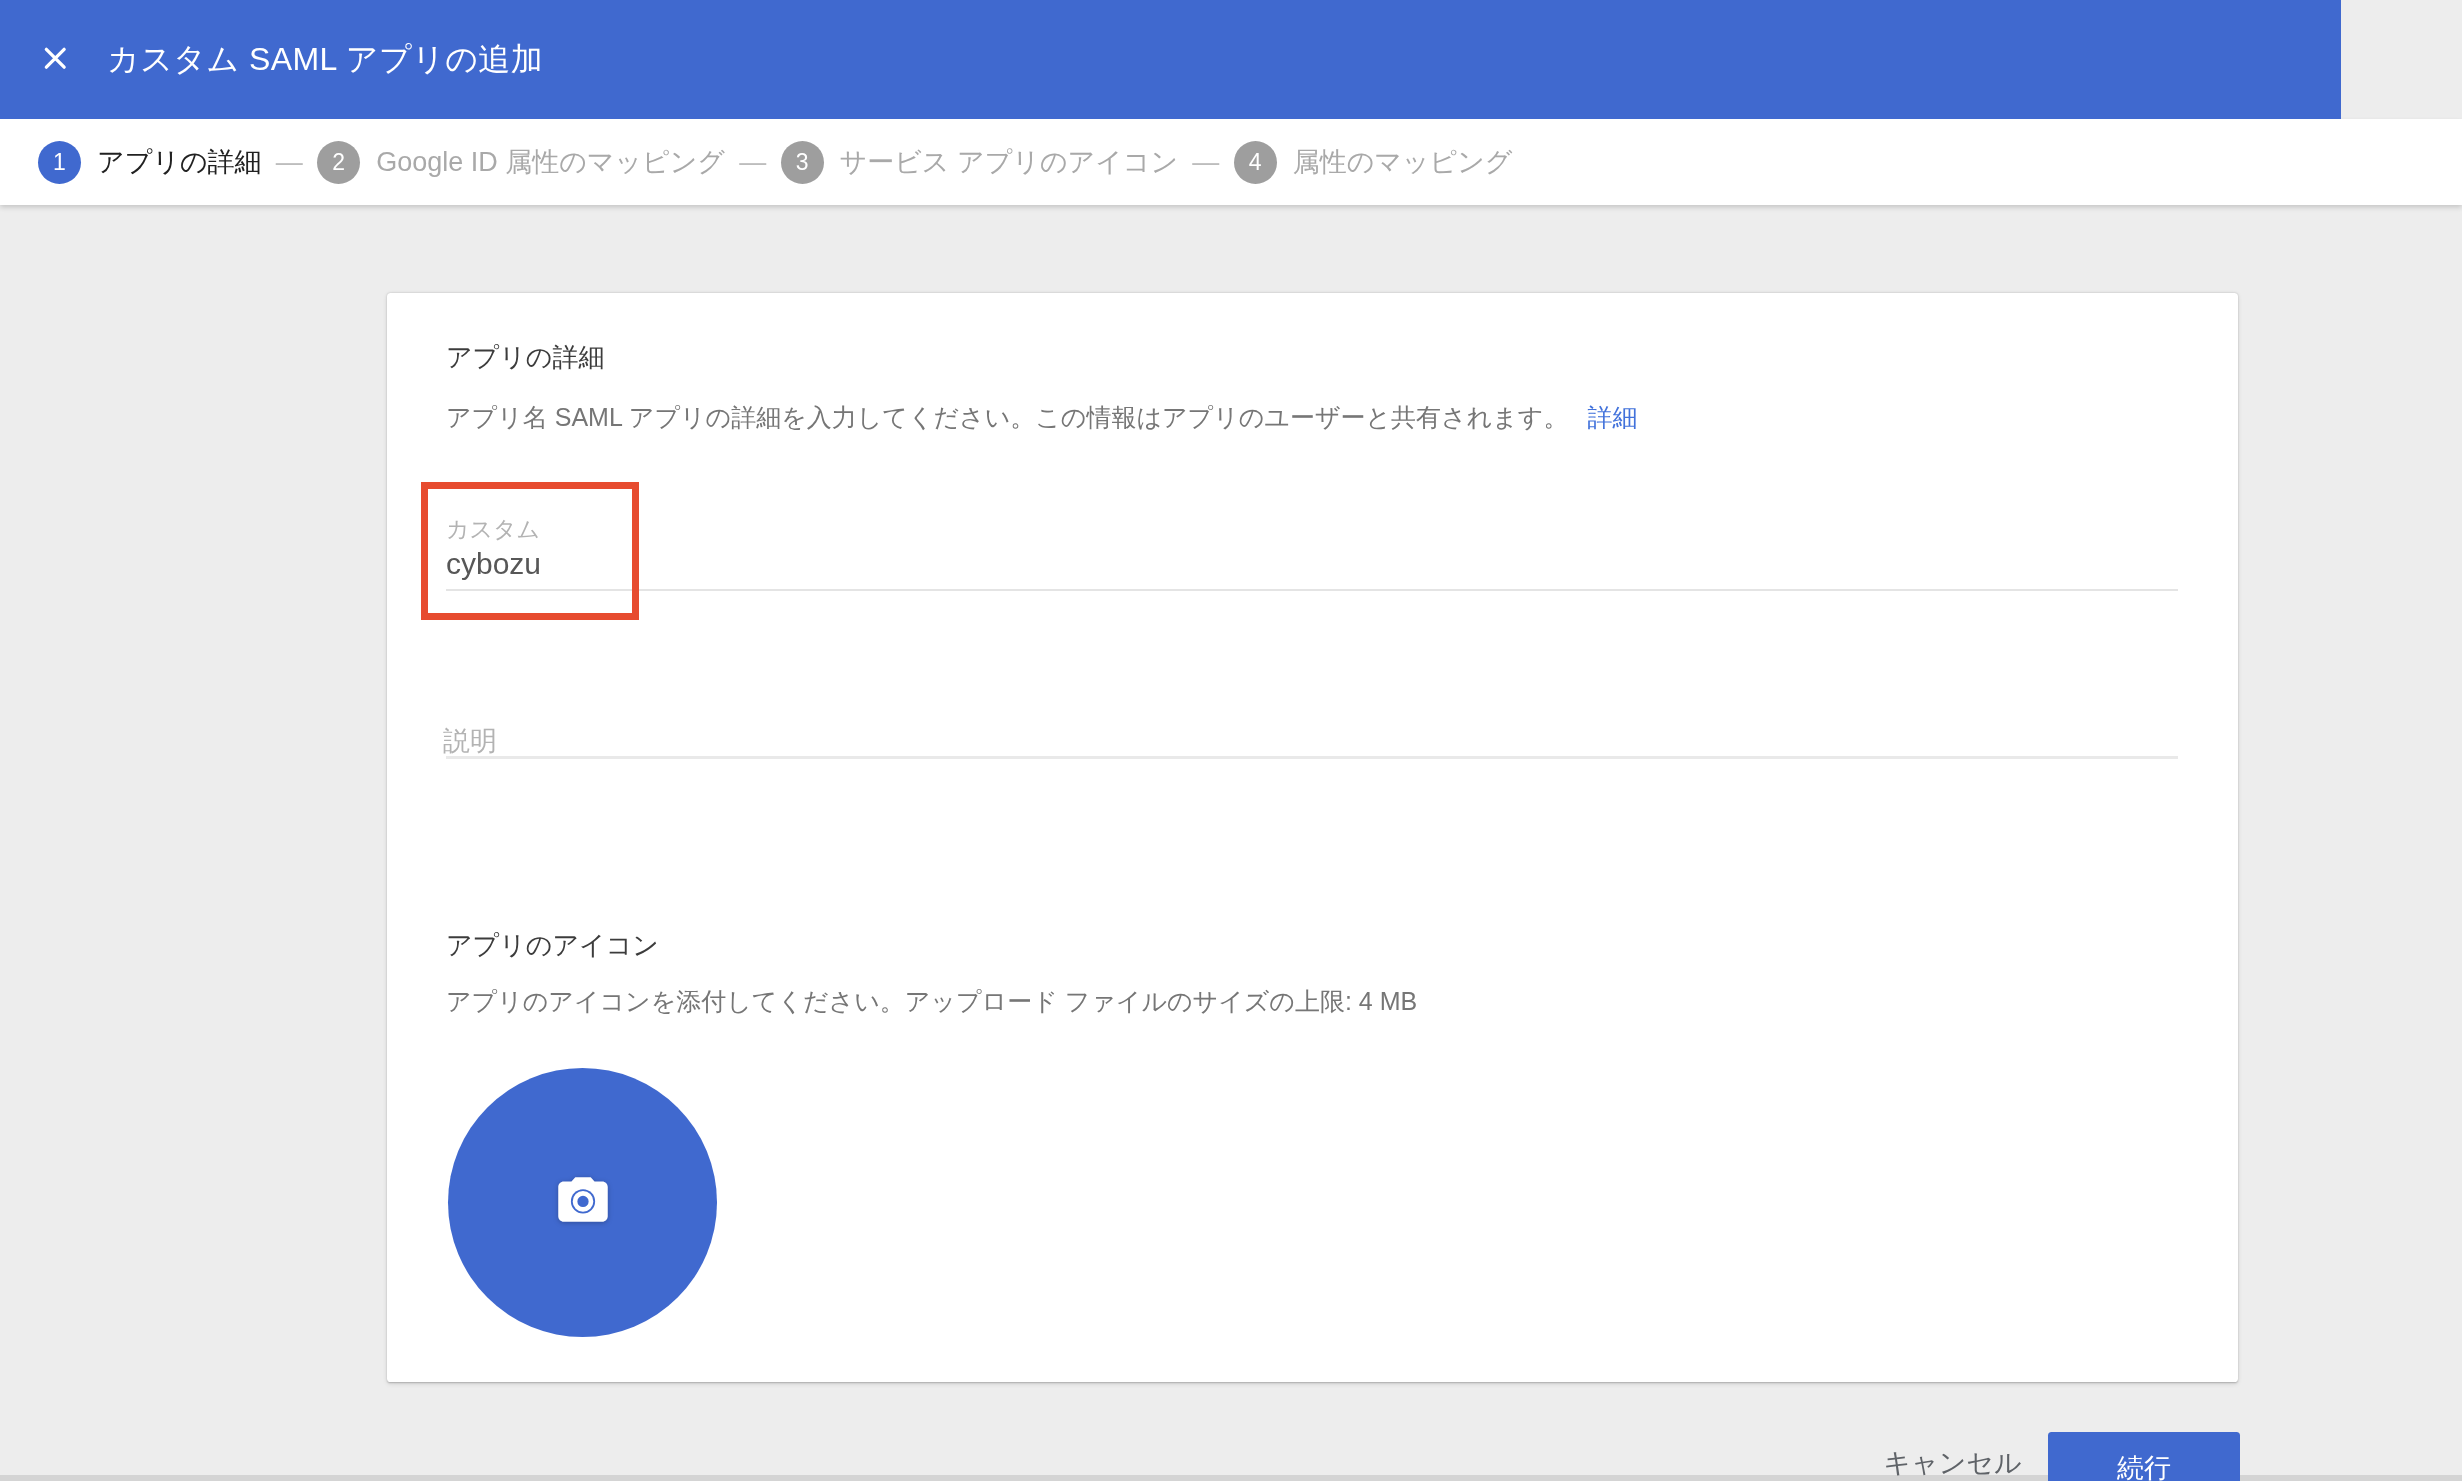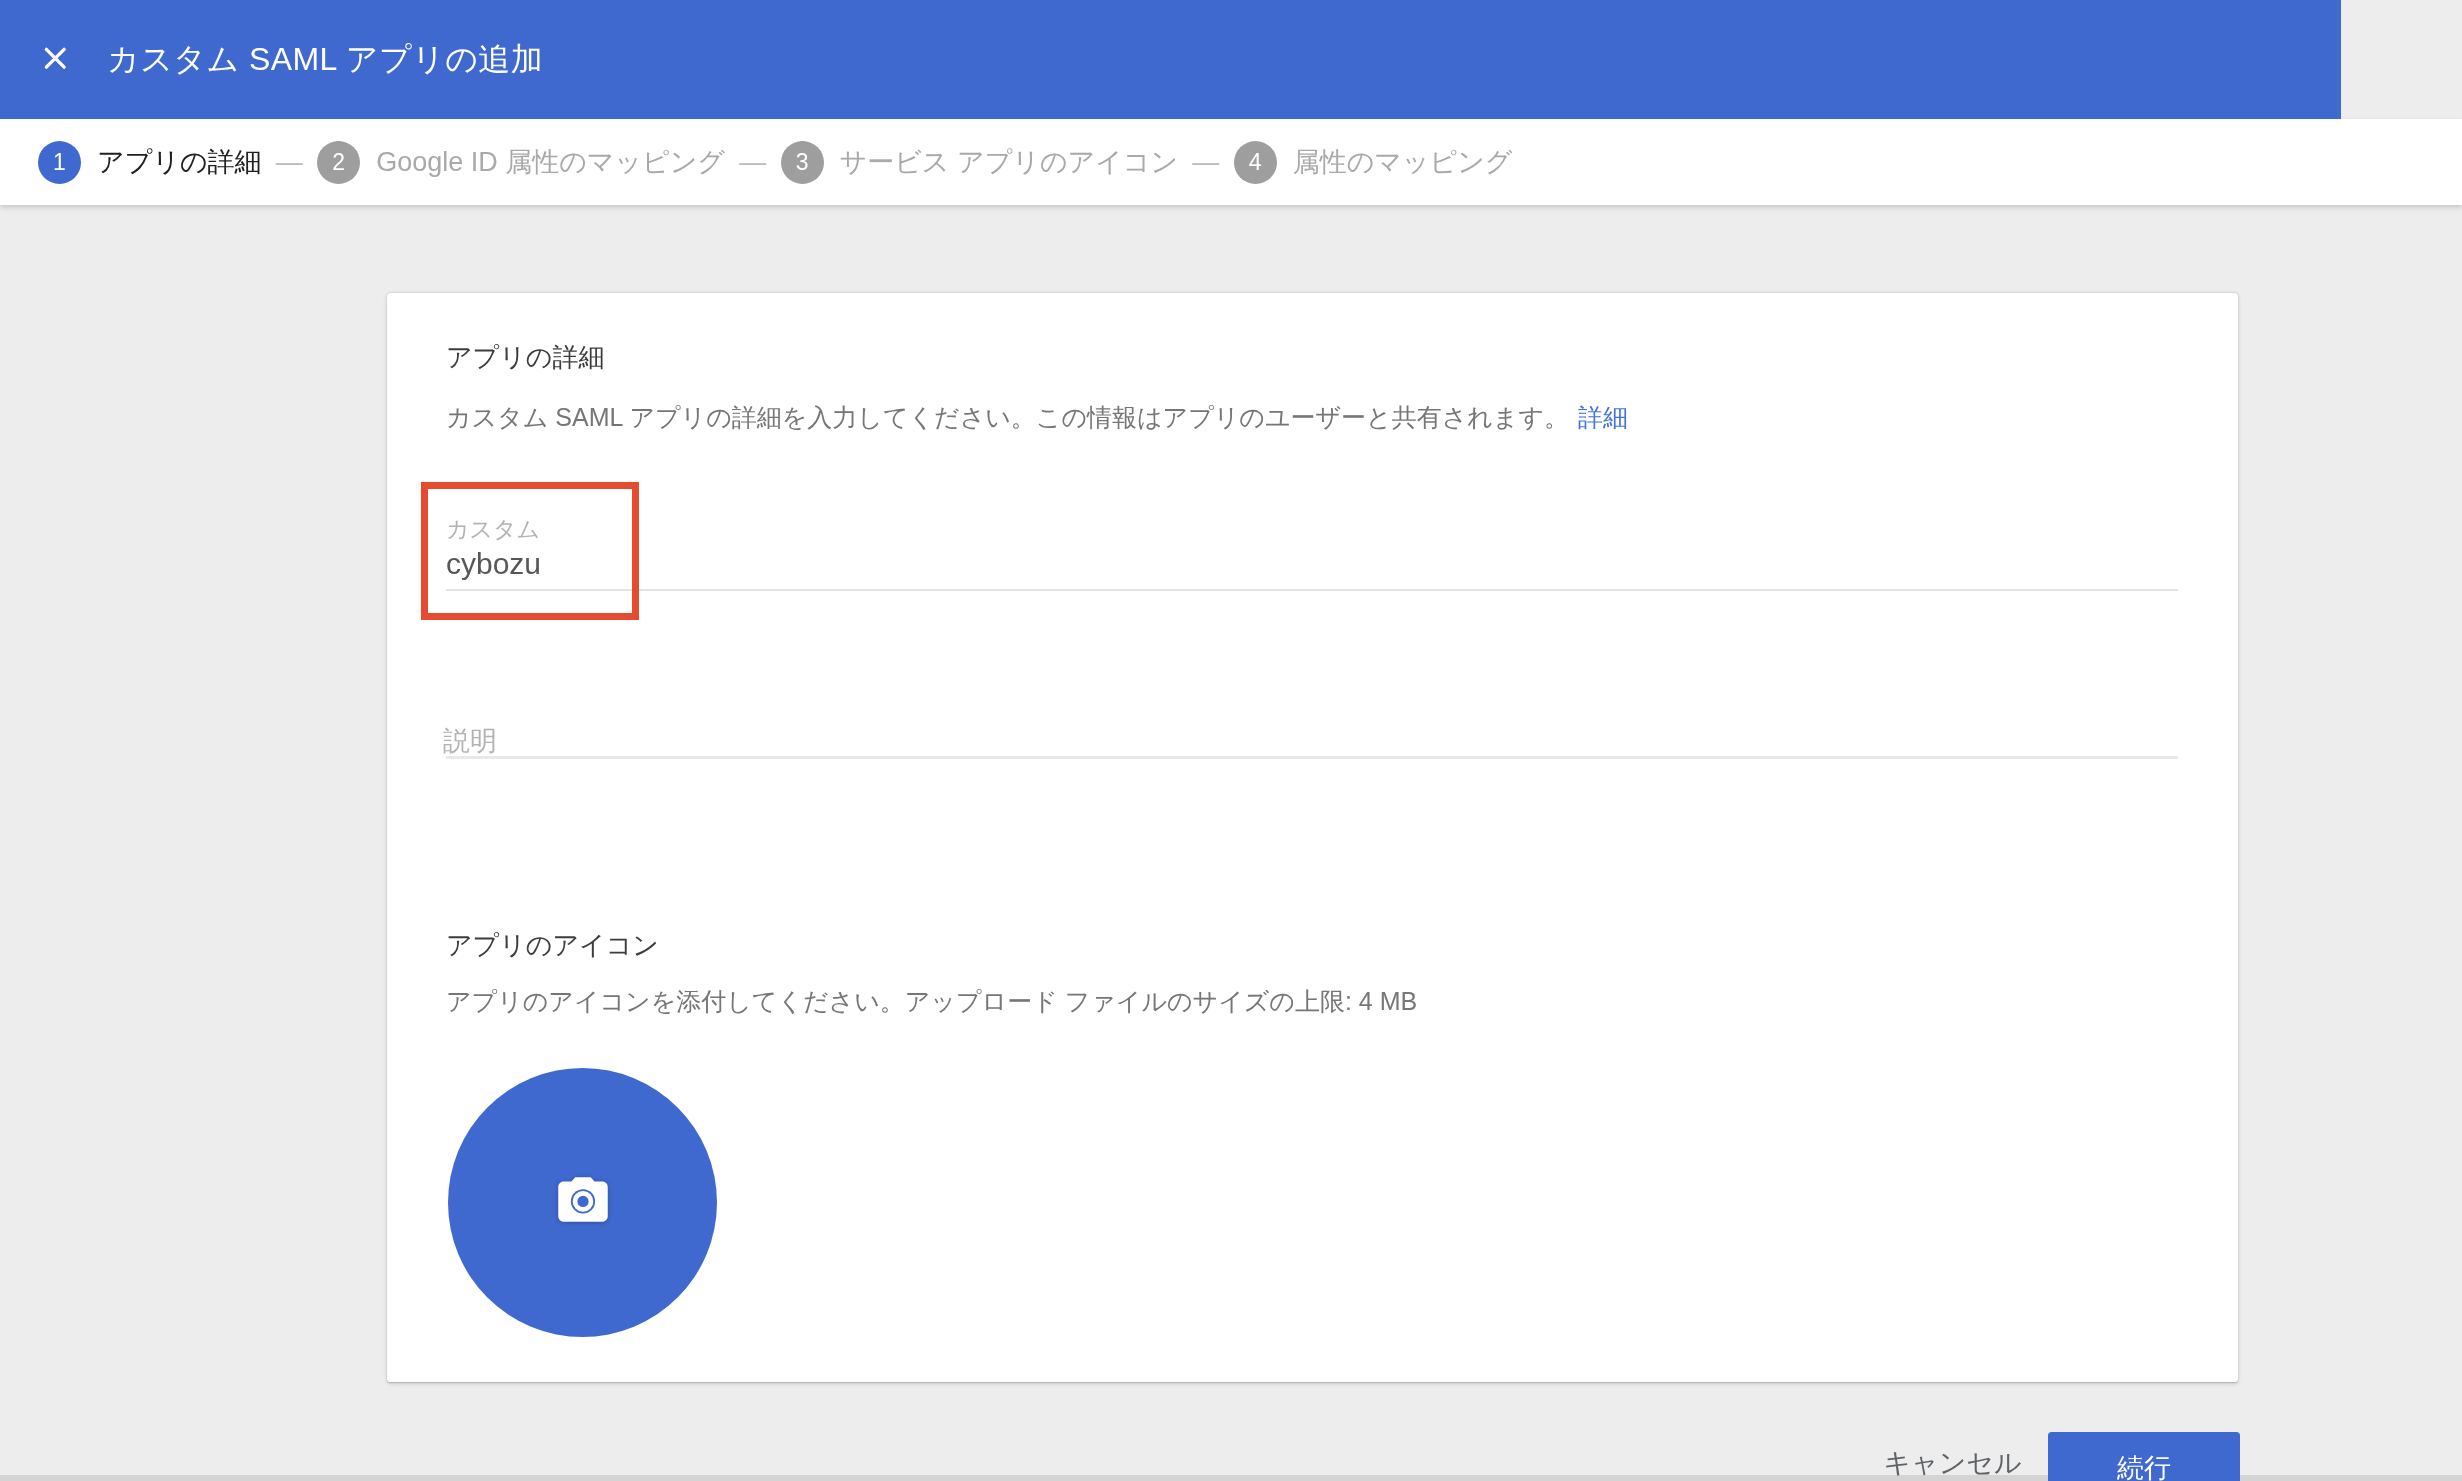--- a/index.html
+++ b/index.html
@@ -63,21 +63,21 @@
   }
   .section-title {
     position: absolute; left: 59px; top: 47px;
     font-size: 26px; color: #3c3c3c;
   }
   .section-desc {
     position: absolute; left: 59px; top: 108px;
     font-size: 25px; color: #767676;
   }
   .learn-more {
-    color: #4272db; text-decoration: none; margin-left: 9px; cursor: pointer; text-align: right;
+    color: #4272db; text-decoration: none; margin-left: 19px; cursor: pointer; text-align: right;
   }
 
   .field-label-floating {
     position: absolute; left: 59px; top: 221px;
     font-size: 23px; color: #b3b3b3;
   }
   .app-name-input {
     position: absolute; left: 59px; top: 254px; width: 448px;
     border: none; outline: none; background: transparent;
     font-family: Liberation Sans, sans-serif;
@@ -175,21 +175,21 @@
   </div>
   <div class="step-sep">—</div>
   <div class="step inactive">
     <div class="step-circle">4</div>
     <div class="step-label">属性のマッピング</div>
   </div>
 </div>
 
 <div class="card">
   <div class="section-title">アプリの詳細</div>
-  <div class="section-desc"><span>カスタム SAML アプリの詳細を入力してください。この情報はアプリのユーザーと共有されます。</span><a class="learn-more">詳細</a></div>
+  <div class="section-desc"><span>アプリ名 SAML アプリの詳細を入力してください。この情報はアプリのユーザーと共有されます。</span><a class="learn-more">詳細</a></div>
 
   <div class="field-label-floating">カスタム</div>
   <input class="app-name-input" type="text" value="cybozu" style="">
   <div class="field-underline-1"></div>
   <div class="annotation-rect"></div>
 
   <div class="field-label-resting">説明</div>
   <div class="field-underline-2"></div>
 
   <div class="icon-section-title">アプリのアイコン</div>

